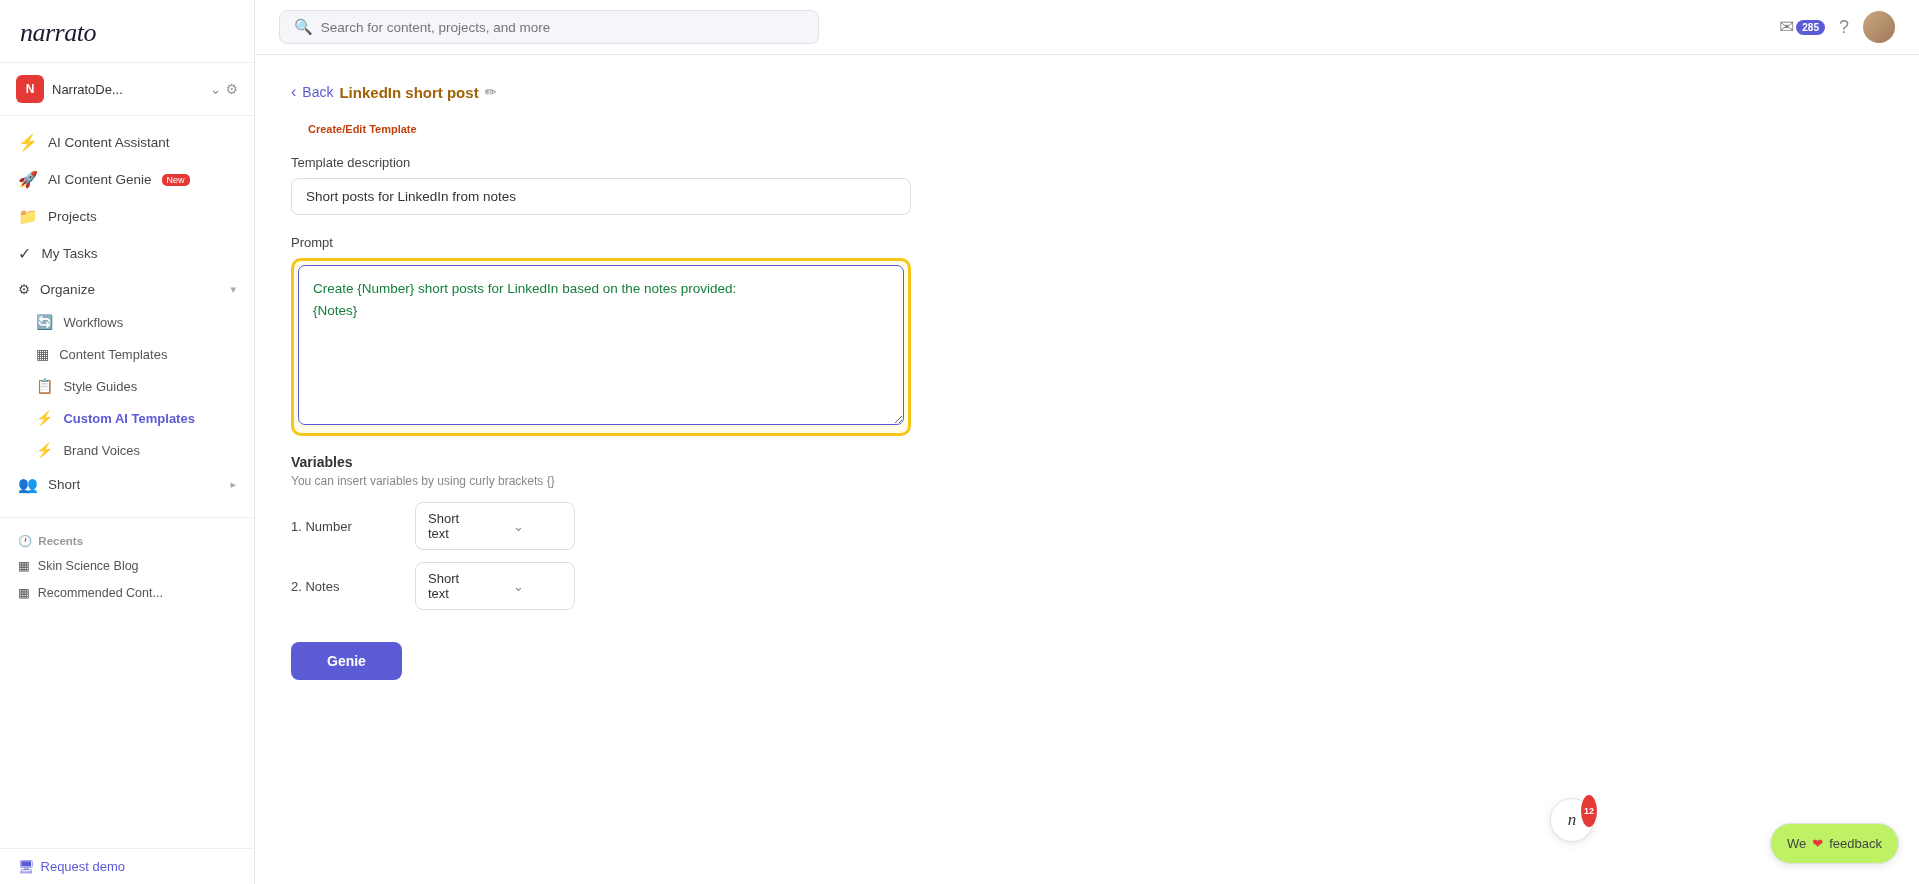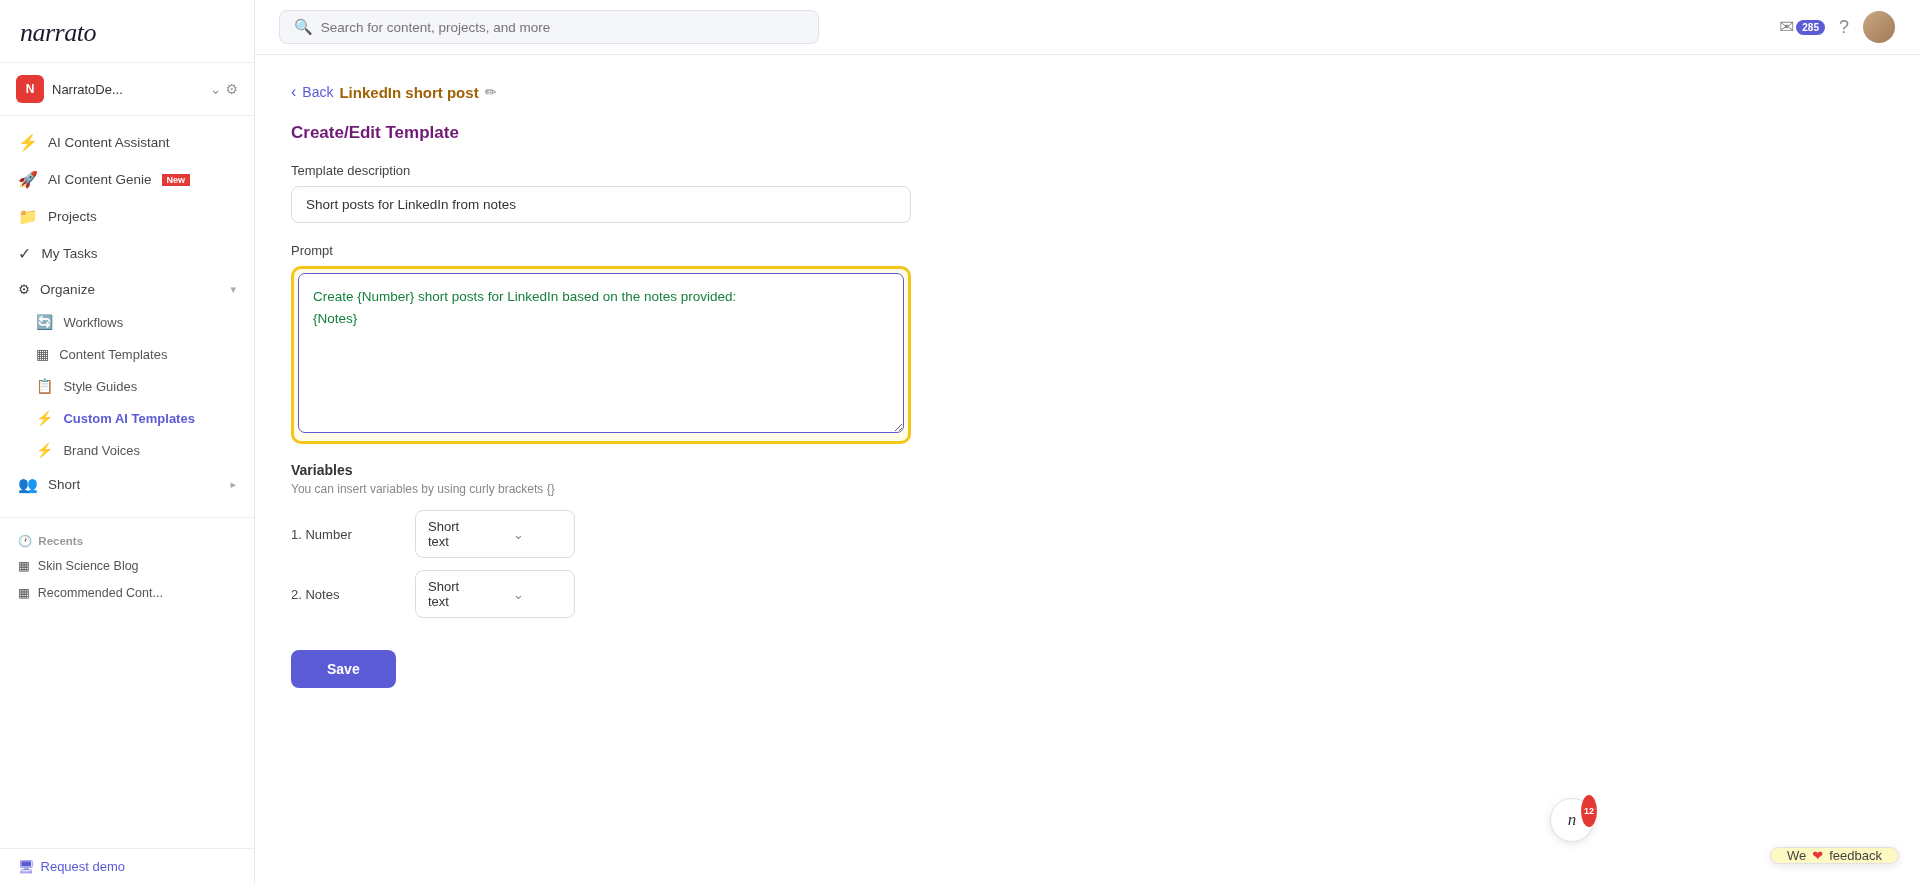--- a/index.html
+++ b/index.html
@@ -83,23 +83,23 @@
       border-radius: 0;
       transition: background 0.15s;
     }
 
     .nav-item .nav-icon { font-size: 16px; }
 
     .nav-badge {
       background: #e53935;
       color: #fff;
       font-size: 9px;
-      font-weight: 700;
+      font-weight: 400;
       padding: 1px 5px;
-      border-radius: 0;
+      border-radius: 5px;
     }
 
     .nav-badge-blue {
       background: #5b5bd6;
       color: #fff;
       font-size: 9px;
       font-weight: 700;
       padding: 1px 5px;
       border-radius: 8px;
     }
@@ -285,24 +285,25 @@
       flex: 1;
       max-width: 620px;
     }
 
     .right-col {
       flex: 1;
       padding-left: 20px;
     }
 
     .section-title {
-      font-size: 17px;
+      font-size: 11px;
       font-weight: 700;
-      color: #701a75;
+      color: #c2410c;
       margin-bottom: 20px;
+      margin-left: 17px;
     }
 
     .field-label {
       font-size: 13px;
       color: #444;
       font-weight: 500;
       margin-bottom: 8px;
     }
 
     .field-input {
@@ -418,24 +419,24 @@
       font-size: 13px;
       color: #aaa;
       line-height: 1.6;
     }
 
     
     .feedback-btn {
       position: fixed;
       bottom: 20px;
       right: 20px;
-      background: #fef9c3;
+      background: #bef264;
       border: 1px solid #e0e0e8;
       border-radius: 24px;
-      padding: 0 16px;
+      padding: 12px 16px;
       font-size: 13px;
       color: #444;
       display: flex;
       align-items: center;
       gap: 6px;
       cursor: pointer;
       box-shadow: 0 2px 8px rgba(0,0,0,0.1);
     }
 
     .feedback-heart { color: #e53935; }
@@ -655,21 +656,21 @@
               <span class="variable-name">
                 <span>2</span>.
                 <span>Notes</span>
               </span>
               <div class="variable-select">
                 <span>Short text</span>
                 <span class="chevron">⌄</span>
               </div>
             </div>
 
-            <button class="save-btn">Save</button>
+            <button class="save-btn">Genie</button>
           </div>
         </div>
 
 
       </div>
     </div>
   </div>
 </div>
 
 <div style="position:fixed;bottom:22px;right:165px;">

